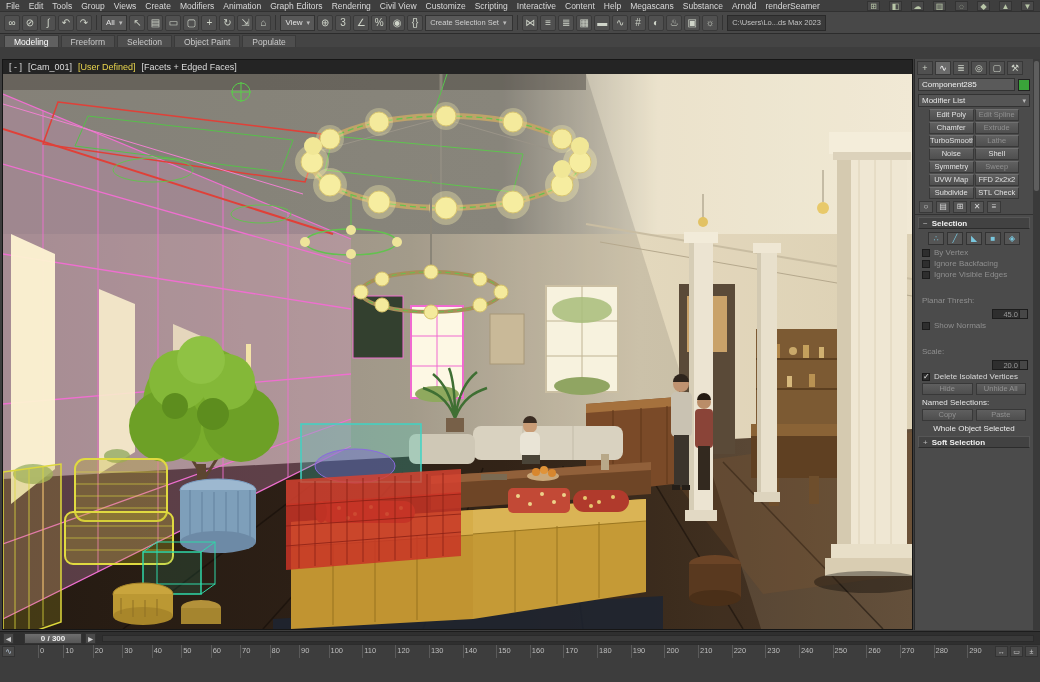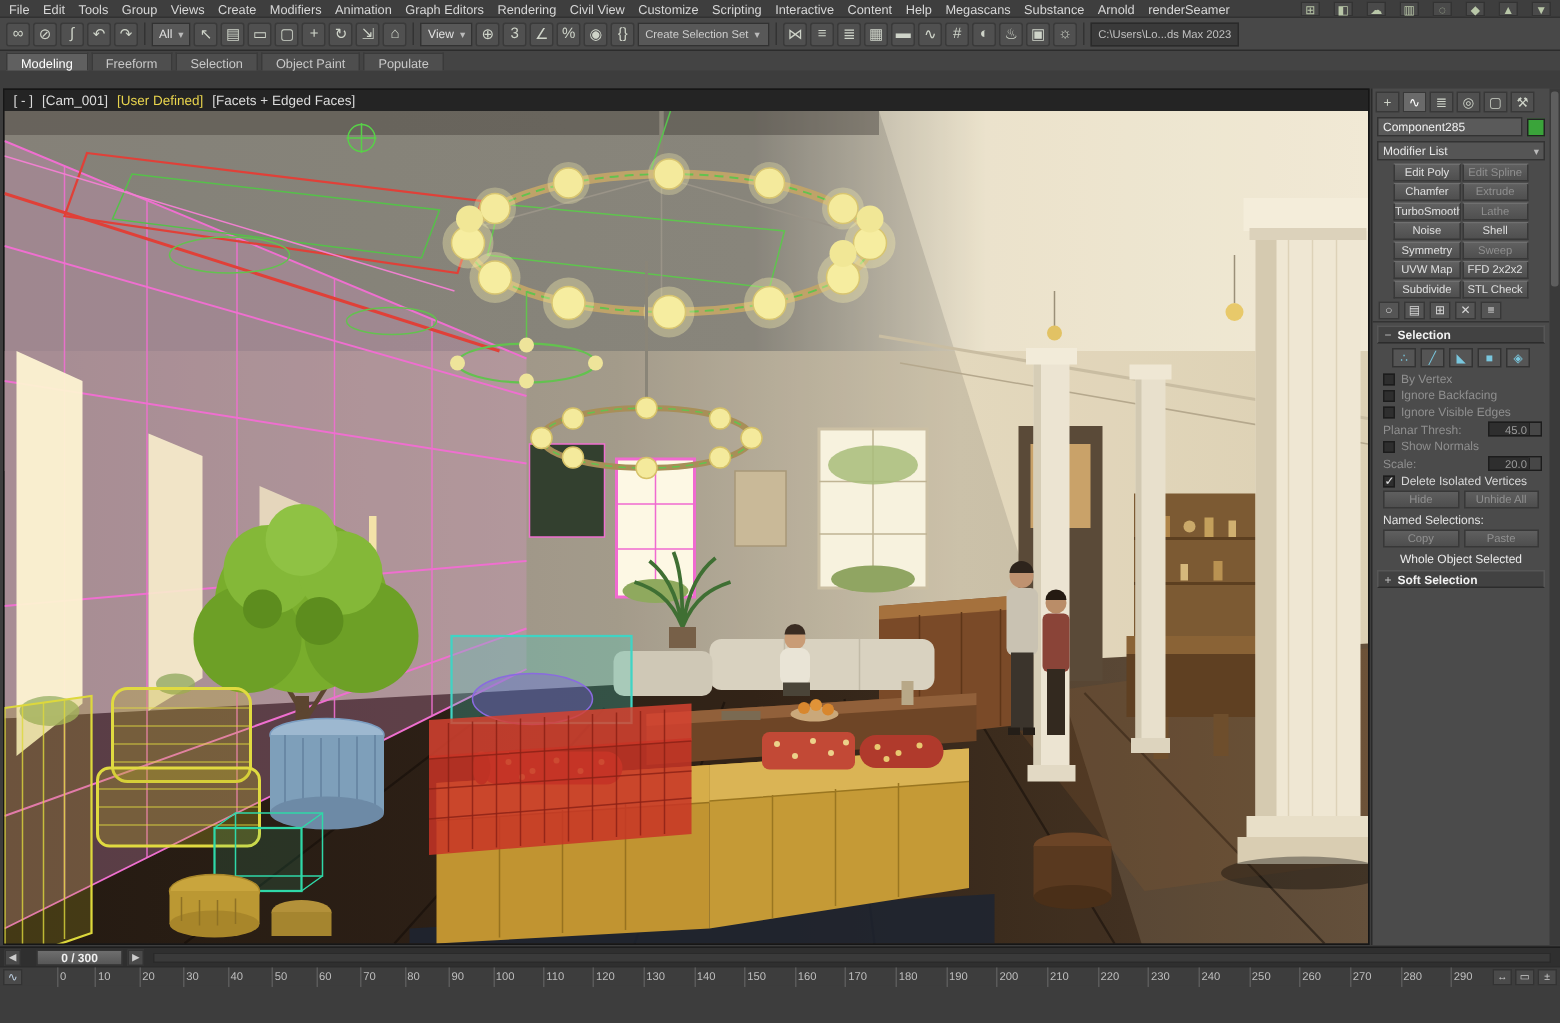--- a/index.html
+++ b/index.html
@@ -53,21 +53,21 @@
 .stack-tool{width:14px;height:12px;background:#555;border:1px solid #383838;color:#d9d9d9;font-size:8px;line-height:10px;text-align:center;}
 .rollout-head{margin:2px 3px 0;background:#424242;border:1px solid #565656;border-bottom-color:#2c2c2c;height:12px;display:flex;align-items:center;gap:4px;padding:0 4px;color:#f0f0f0;font-weight:bold;}
 .roll-sign{color:#bbb;font-weight:normal;}
 .subobj-row{display:flex;justify-content:center;gap:3px;padding:3px 0 1px;}
 .subobj{width:16px;height:13px;background:#555;border:1px solid #333;color:#79c7de;text-align:center;line-height:12px;font-size:8px;}
 .chk-row{display:flex;align-items:center;gap:4px;padding:2px 0 0 7px;color:#d8d8d8;}
 .chk-row.disabled{color:#8f8f8f;}
 .chk{width:8px;height:8px;background:#2e2e2e;border:1px solid #1c1c1c;position:relative;flex:0 0 auto;}
 .chk.checked::after{content:"✓";color:#e6e6e6;font-size:8px;position:absolute;top:-2px;left:0;}
 .spin-row{display:flex;justify-content:space-between;align-items:center;padding:2px 5px 0 7px;color:#8f8f8f;}
-.spin-field{width:36px;height:10px;background:#2e2e2e;border:1px solid #1c1c1c;color:#9a9a9a;text-align:right;padding-right:9px;font-size:7.5px;line-height:9px;position:relative;}
+.spin-field{width:36px;height:10px;background:#2e2e2e;border:1px solid #1c1c1c;color:#9a9a9a;text-align:right;padding-right:9px;font-size:7.5px;line-height:9px;position:relative;margin-top:28px;}
 .spin-field::after{content:"";position:absolute;right:0;top:0;width:7px;height:100%;background:#474747;border-left:1px solid #222;}
 .btn-pair{display:flex;gap:3px;padding:2px 7px 0;}
 .small-btn{flex:1;height:12px;background:linear-gradient(#5f5f5f,#4e4e4e);border:1px solid #383838;color:#919191;text-align:center;line-height:10px;font-size:7.5px;}
 .named-label{padding:3px 0 0 7px;color:#e2e2e2;}
 .center-label{text-align:center;color:#ececec;padding:3px 0 1px;}
 
 .timeslider{position:absolute;left:0;top:631px;width:1040px;height:13px;background:#2f2f2f;border-top:1px solid #1d1d1d;display:flex;align-items:center;font-weight:bold;}
 .ts-arrow{width:11px;height:11px;background:#4a4a4a;border:1px solid #333;color:#ccc;font-size:6px;line-height:10px;text-align:center;margin-left:3px;flex:0 0 auto;}
 .ts-handle{margin-left:10px;width:58px;height:11px;background:linear-gradient(#6e6e6e,#565656);border:1px solid #333;color:#f0f0f0;font-size:8px;text-align:center;line-height:10px;flex:0 0 auto;}
 .ts-track{flex:1;height:7px;margin:0 6px;background:#3a3a3a;border:1px solid #2a2a2a;}

